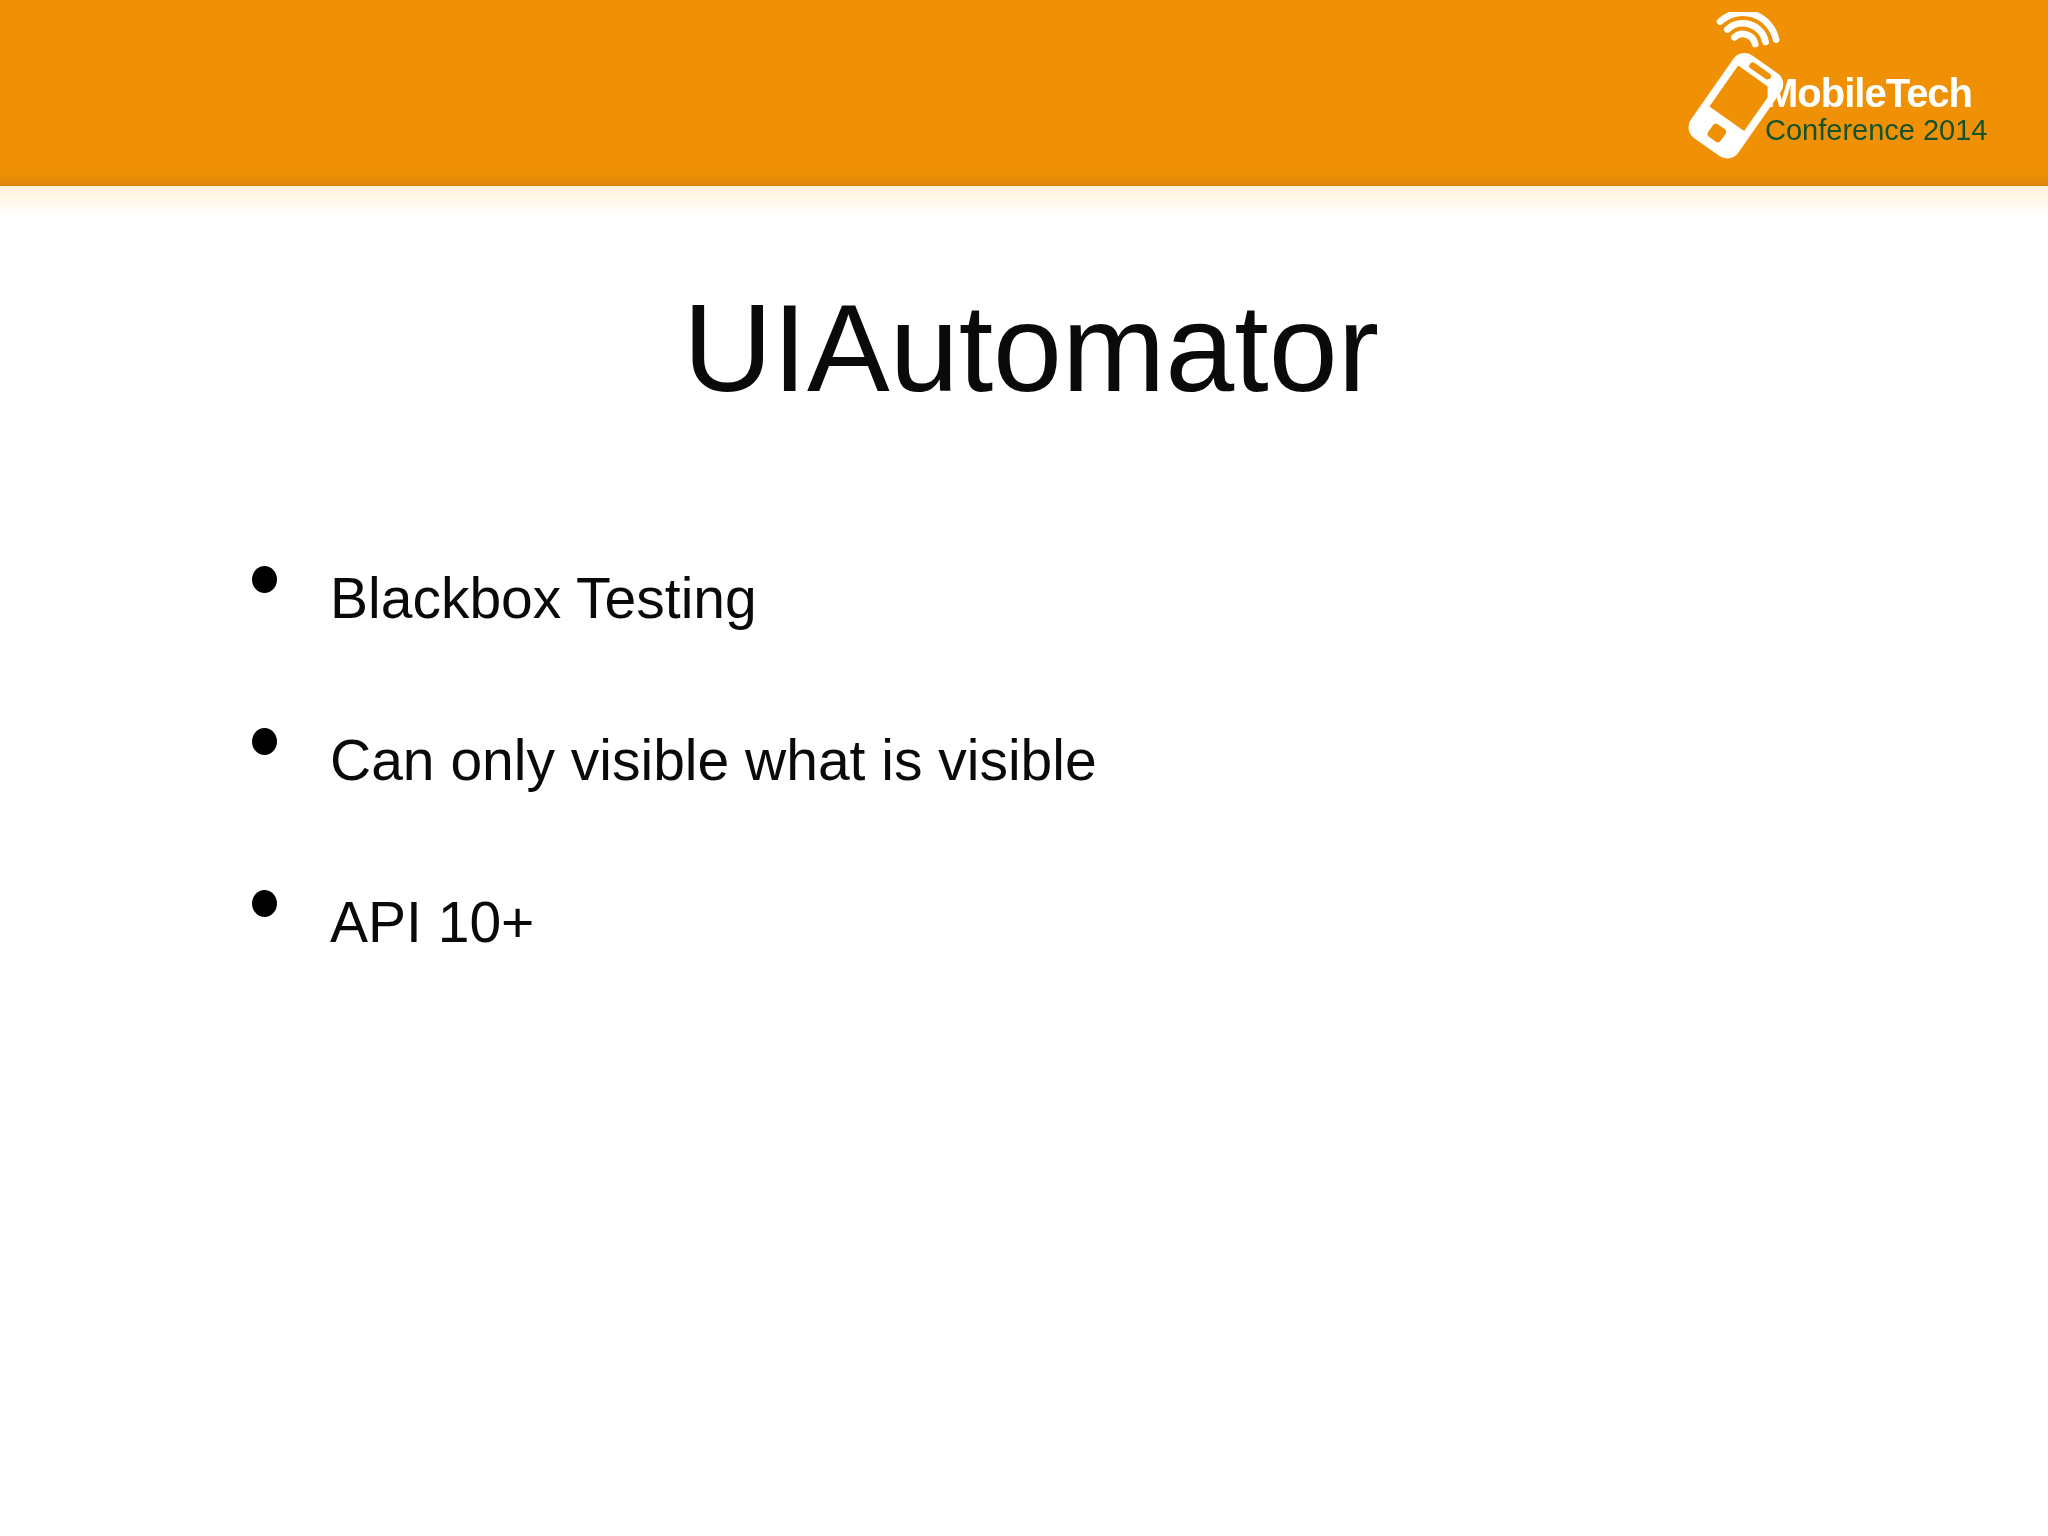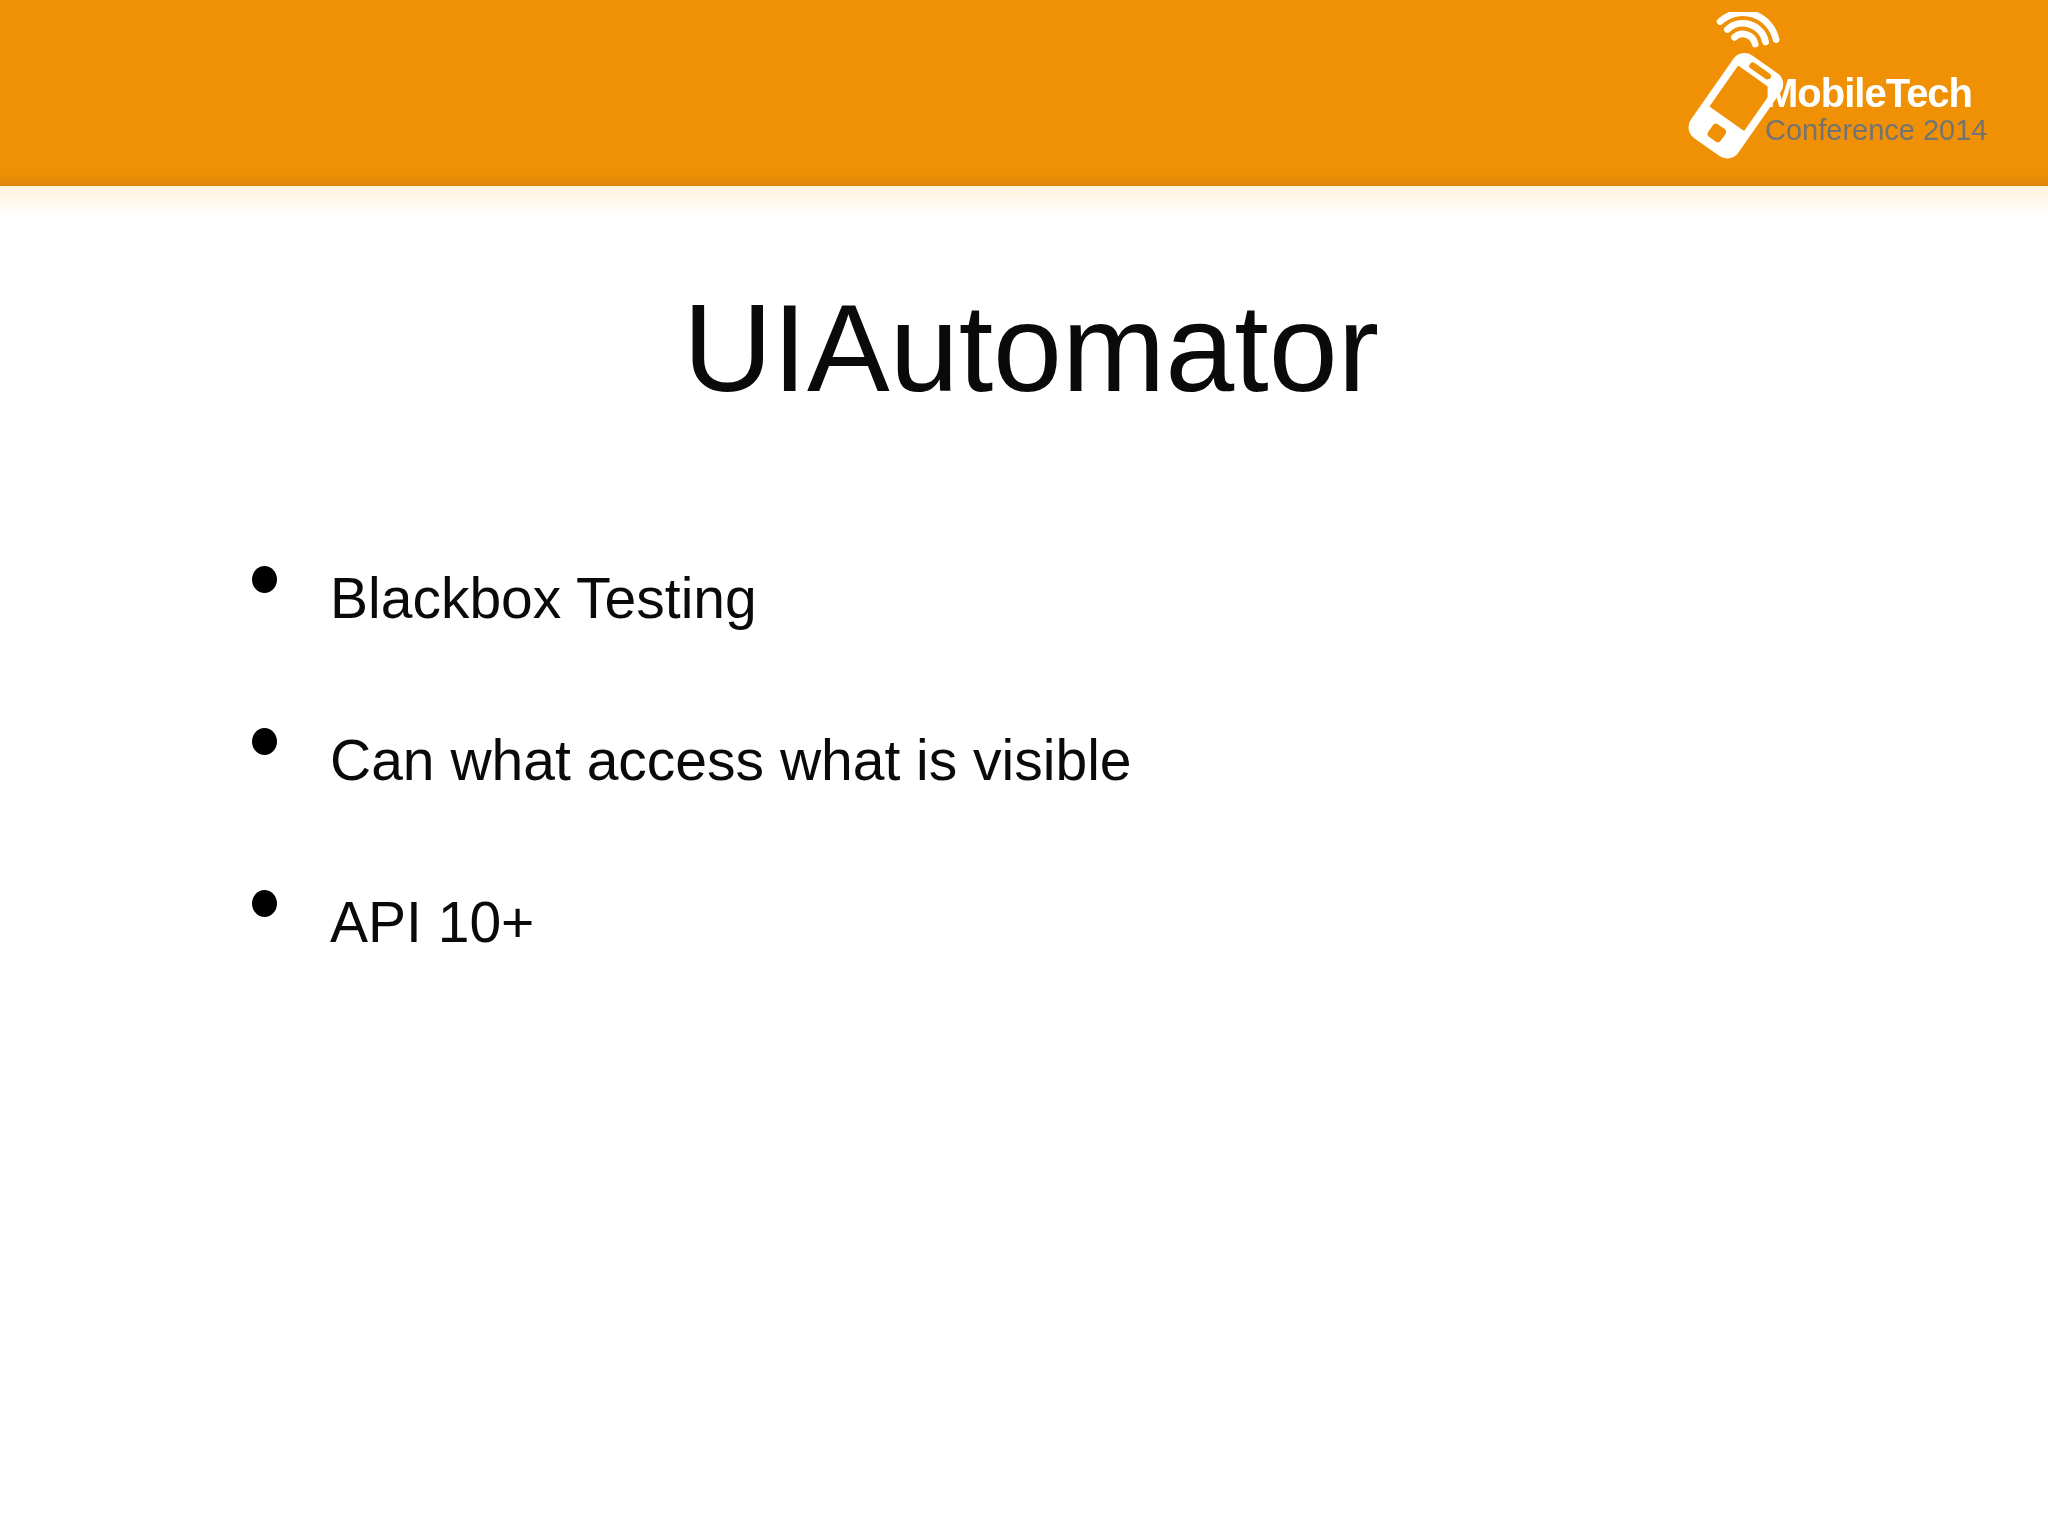--- a/index.html
+++ b/index.html
@@ -59,21 +59,21 @@
   .logo-title {
     font-size: 40px;
     font-weight: bold;
     color: #ffffff;
     letter-spacing: -1px;
     line-height: 42px;
   }
   .logo-subtitle {
     font-size: 29px;
     font-weight: normal;
-    color: #737373;
+    color: #14532d;
     letter-spacing: 0px;
     line-height: 30px;
     margin-top: 1px;
   }
 
   
   .slide-title {
     position: absolute;
     top: 274px;
     left: 7px;
@@ -146,21 +146,21 @@
 
   <div class="slide-title">UIAutomator</div>
 
   <div class="bullet-list">
     <div class="bullet-item">
       <span class="bullet-marker"></span>
       <span class="bullet-text">Blackbox Testing</span>
     </div>
     <div class="bullet-item">
       <span class="bullet-marker"></span>
-      <span class="bullet-text">Can what access what is visible</span>
+      <span class="bullet-text">Can only visible what is visible</span>
     </div>
     <div class="bullet-item">
       <span class="bullet-marker"></span>
       <span class="bullet-text">API 10+</span>
     </div>
   </div>
 
 </div>
 
 </body></html>

